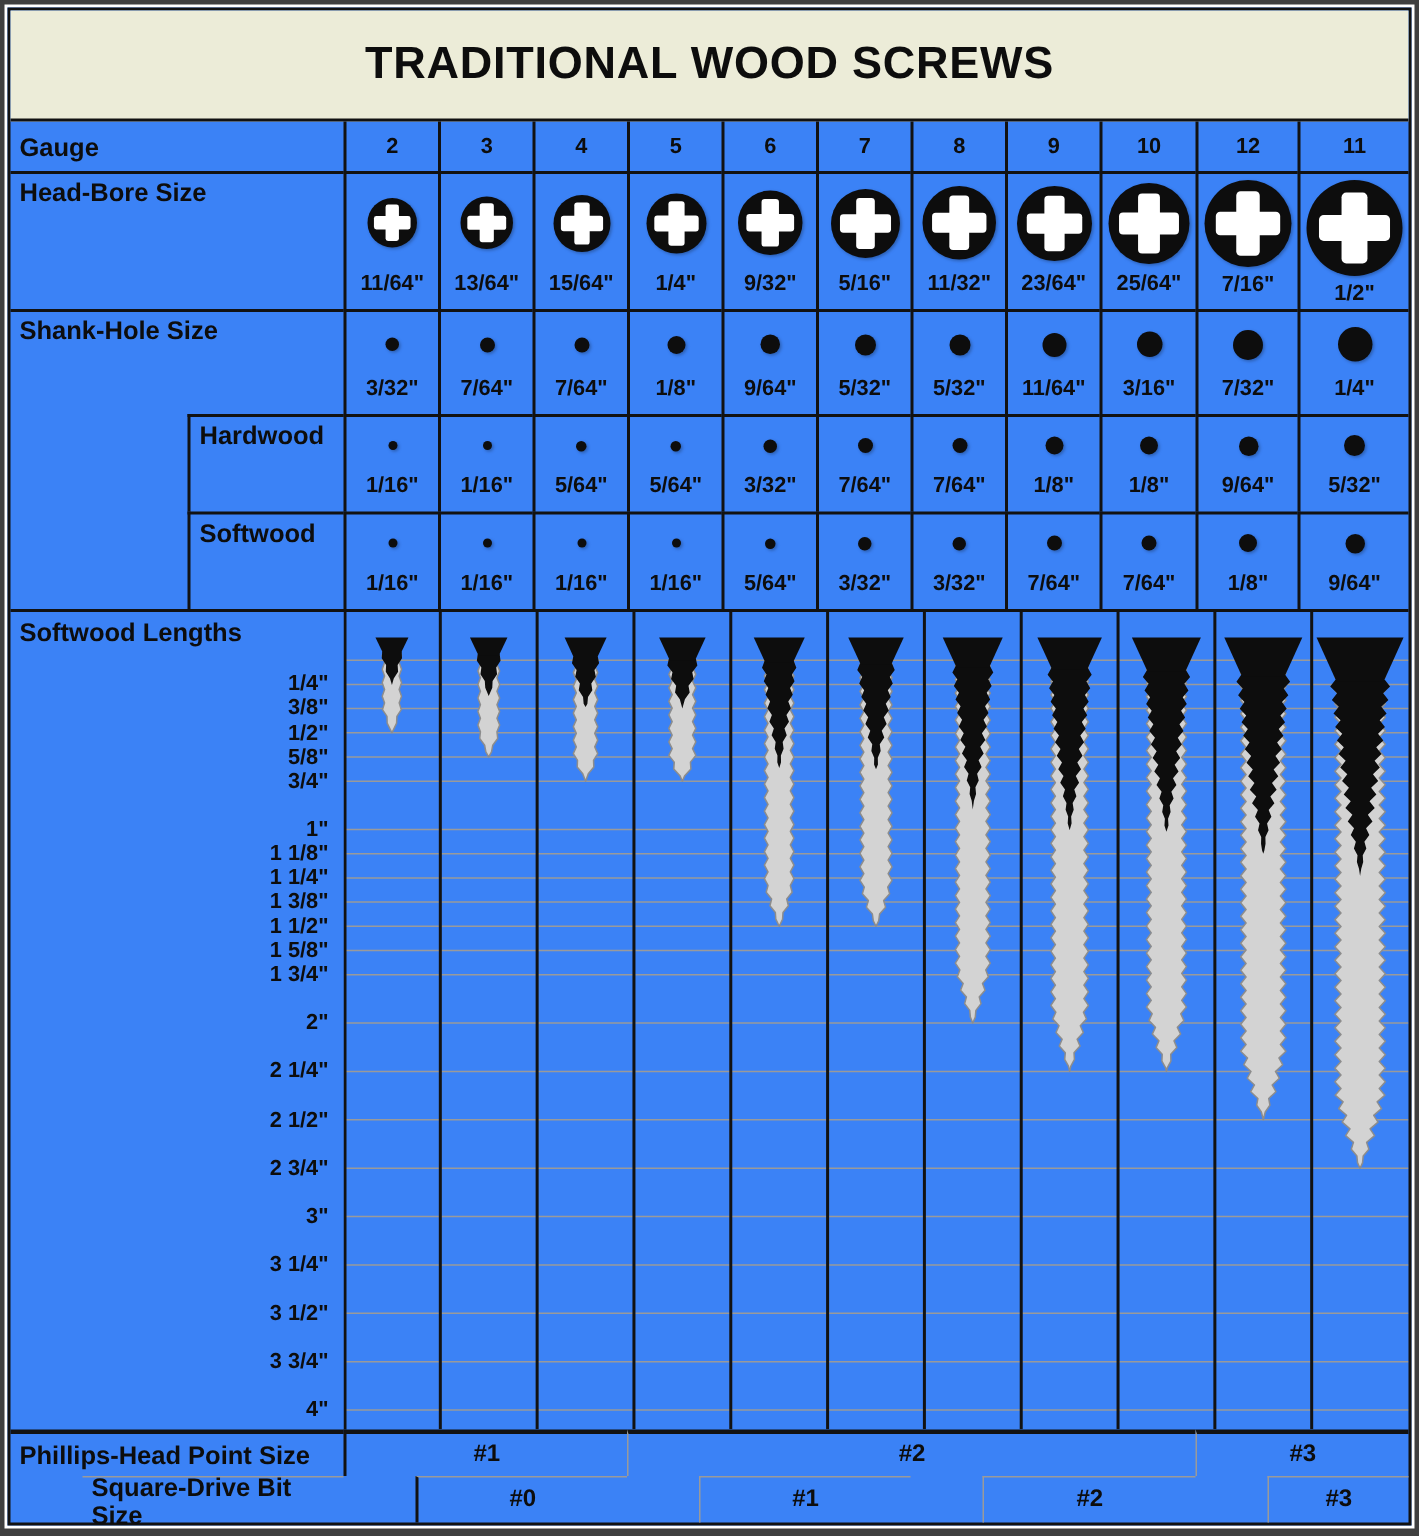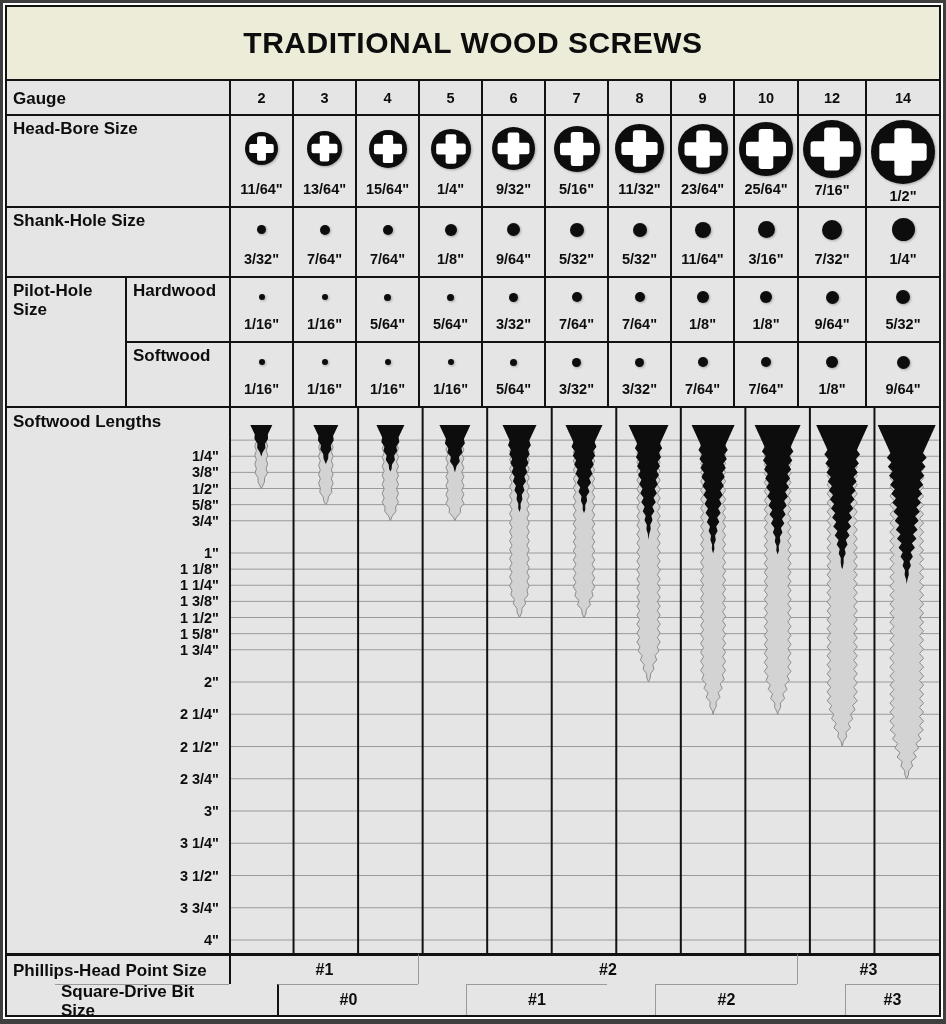--- a/index.html
+++ b/index.html
@@ -12,21 +12,21 @@
     font-family:"Liberation Sans","DejaVu Sans",sans-serif;
     -webkit-font-smoothing:antialiased;
     overflow:hidden;
   }
   .outer-edge{
     position:absolute;inset:0;border:3px solid #3f3f3f;border-bottom-width:5px;
     pointer-events:none;z-index:60;
   }
   .frame{
     position:absolute;left:5px;top:5px;right:5px;bottom:7px;
-    border:2px solid var(--bd);background:#e5e5e5;
+    border:2px solid var(--bd);background:#3b82f6;
   }
   .titlebar{
     height:72px;background:#ececd8;border-bottom:2px solid var(--bd);
     display:flex;align-items:center;justify-content:center;
     font-size:30px;font-weight:bold;letter-spacing:.5px;color:#0d0d0d;
   }
   .grid{
     display:grid;width:100%;height:calc(100% - 74px);
     grid-template-columns:118px 104px repeat(11,1fr);
     grid-template-rows:33px 92px 70px 65px 65px 1fr 31px 31px;
@@ -63,21 +63,20 @@
 </style>
 </head>
 <body>
 
 <div class="frame">
   <div class="titlebar">TRADITIONAL WOOD SCREWS</div>
   <div class="grid" id="grid">
     <div class="cell c-gauge-label rowlabel vmid">Gauge</div>
     <div class="cell c-shank-label rowlabel bt">Shank-Hole Size</div>
     <div class="cell c-headbore-label rowlabel bt">Head-Bore Size</div>
-    <div class="cell c-pilot-label rowlabel bt">Pilot-Hole Size</div>
     <div class="cell c-softwood-label rowlabel bt bl">Softwood</div>
     <div class="cell c-hardwood-label rowlabel bt bl">Hardwood</div>
     <div class="cell c-lengths bt" id="lengths-cell">
       <div class="lengths-header">Softwood Lengths</div>
       <svg class="lengths-svg" id="lengths-svg" viewBox="0 0 710 545">
           <line x1="1" y1="32.125" x2="710" y2="32.125" stroke="#9a9a9a" stroke-width="1"></line>
           <line x1="1" y1="48.25" x2="710" y2="48.25" stroke="#9a9a9a" stroke-width="1"></line>
           <line x1="1" y1="64.375" x2="710" y2="64.375" stroke="#9a9a9a" stroke-width="1"></line>
           <line x1="1" y1="80.5" x2="710" y2="80.5" stroke="#9a9a9a" stroke-width="1"></line>
           <line x1="1" y1="96.625" x2="710" y2="96.625" stroke="#9a9a9a" stroke-width="1"></line>
@@ -532,21 +531,21 @@
         <div class="frac">9/64"</div>
       </div>
       <div class="cell icon-cell bl bt" style="grid-area: 5 / 12;">
         <div class="icon-zone">
           <svg width="18" height="18" viewBox="0 0 18 18">
             <circle cx="9" cy="9" r="6" fill="#0d0d0d"></circle>
           </svg>
         </div>
         <div class="frac">1/8"</div>
       </div>
-      <div class="cell gauge-num bl" style="grid-area: 1 / 13;">14</div>
+      <div class="cell gauge-num bl" style="grid-area: 1 / 13;">11</div>
       <div class="cell icon-cell bl bt" style="grid-area: 2 / 13;">
         <div class="icon-zone">
           <svg width="72" height="72" viewBox="0 0 72 72">
             <circle cx="36" cy="36" r="32" fill="#0d0d0d"></circle>
             <rect x="12.32" y="27.36" width="47.36" height="17.28" rx="3.2" fill="#ffffff"></rect>
             <rect x="27.36" y="12.32" width="17.28" height="47.36" rx="3.2" fill="#ffffff"></rect>
           </svg>
         </div>
         <div class="frac">1/2"</div>
       </div>

